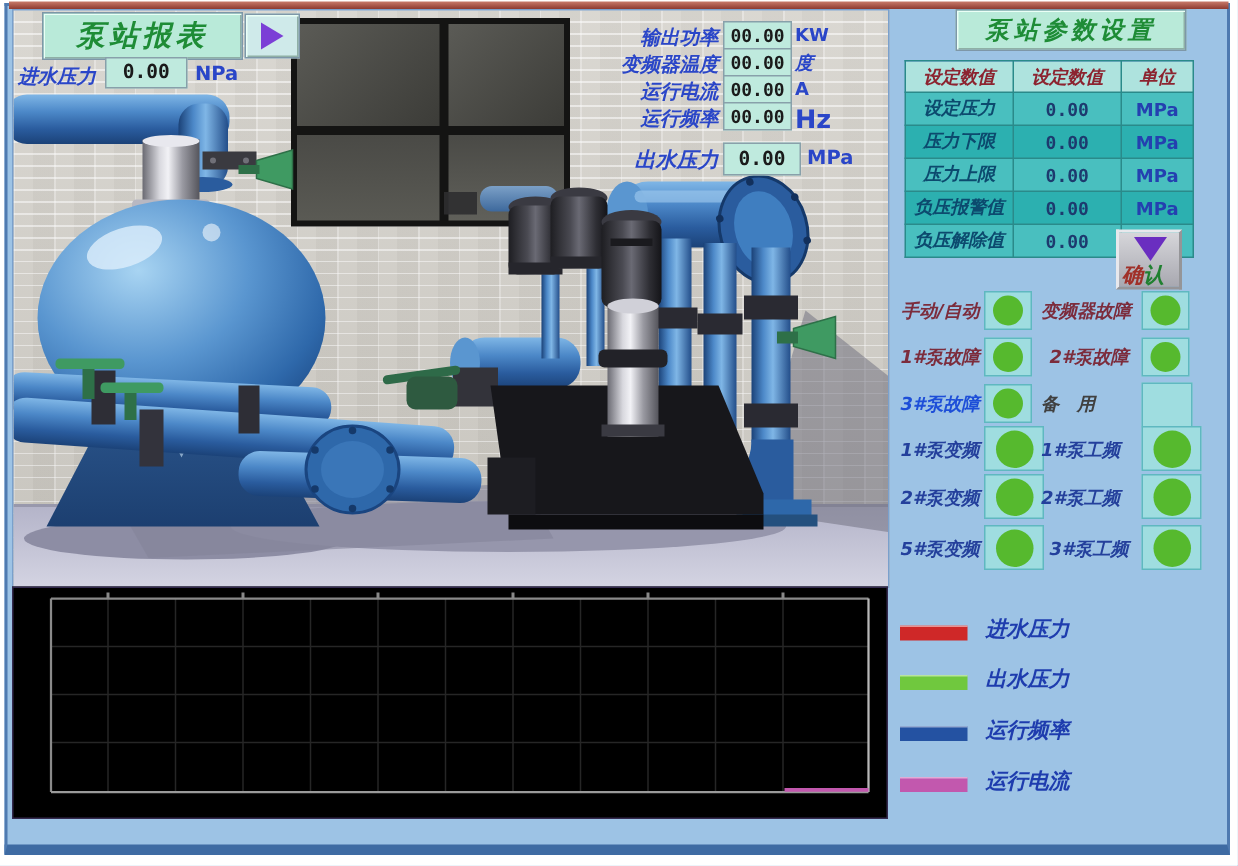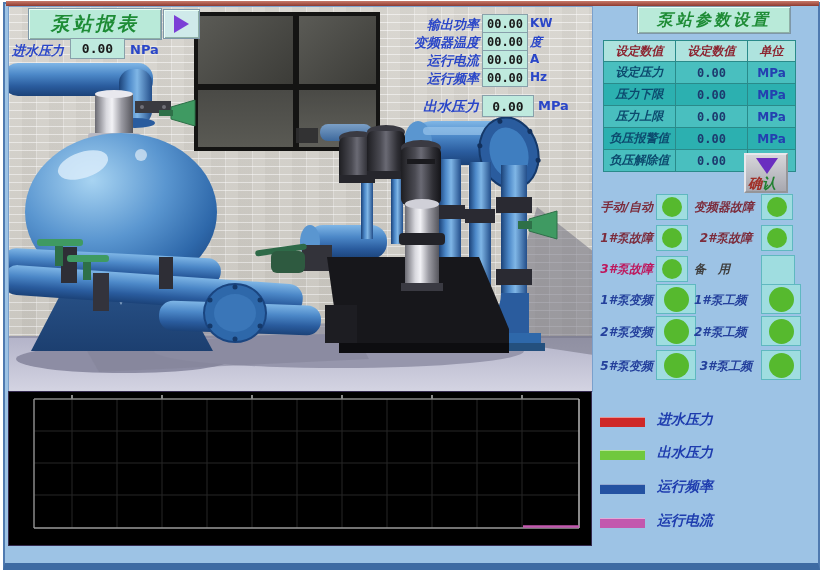--- a/index.html
+++ b/index.html
@@ -264,21 +264,21 @@
   <span class="abs bluelabel" style="left:402px;top:34px;width:77px;text-align:right;font-size:13px;">变频器温度</span>
   <div class="abs valbox" style="left:482px;top:32px;width:44px;height:17px;font-size:12px;">00.00</div>
   <span class="abs bluelabel" style="left:530px;top:34px;font-size:12px;">度</span>
 
   <span class="abs bluelabel" style="left:402px;top:52px;width:77px;text-align:right;font-size:13px;">运行电流</span>
   <div class="abs valbox" style="left:482px;top:50px;width:44px;height:17px;font-size:12px;">00.00</div>
   <span class="abs bluelabel" style="left:530px;top:52px;font-size:12px;font-style:normal;">A</span>
 
   <span class="abs bluelabel" style="left:402px;top:70px;width:77px;text-align:right;font-size:13px;">运行频率</span>
   <div class="abs valbox" style="left:482px;top:68px;width:44px;height:17px;font-size:12px;">00.00</div>
-  <span class="abs bluelabel" style="left:530px;top:70px;font-size:12px;font-style:normal;">Hz</span>
+  <span class="abs bluelabel" style="left:530px;top:70px;font-size:17px;font-style:normal;">Hz</span>
 
   <span class="abs bluelabel" style="left:412px;top:98px;width:67px;text-align:right;font-size:14px;">出水压力</span>
   <div class="abs valbox" style="left:482px;top:95px;width:50px;height:20px;font-size:13px;">0.00</div>
   <span class="abs bluelabel" style="left:538px;top:98px;font-size:13px;font-style:normal;">MPa</span>
 
   <div class="abs btnbox" style="left:637px;top:6px;width:152px;height:26px;">
     <span class="greenttl" style="font-size:16px;">泵站参数设置</span>
   </div>
 
   <table id="ptable" class="abs">
@@ -346,21 +346,21 @@
       </span>
   </div>
   <div class="abs">
     <span class="slabel" style="left: 694px; top: 230px; width: 64px; text-align: center; color: rgb(124, 44, 60);">2#泵故障</span>
     <span class="ibox" style="left:761px;top:225px;width:30px;height:24px;">
         <span class="dot" style="width: 20px; height: 20px; background: rgb(86, 185, 46);"></span>
       </span>
   </div>
 
   <div class="abs">
-    <span class="slabel" style="left: 591px; top: 261px; width: 62px; text-align: right; color: #be185d;">3#泵故障</span>
+    <span class="slabel" style="left: 591px; top: 261px; width: 62px; text-align: right; color: #1d4ed8;">3#泵故障</span>
     <span class="ibox" style="left:656px;top:256px;width:30px;height:24px;">
         <span class="dot" style="width: 20px; height: 20px; background: rgb(86, 185, 46);"></span>
       </span>
   </div>
   <div class="abs">
     <span class="slabel" style="left: 694px; top: 261px; width: 64px; text-align: left; color: #404040;">备　用</span>
     <span class="ibox" style="left:761px;top:255px;width:32px;height:28px;"></span>
   </div>
 
   <div class="abs">

